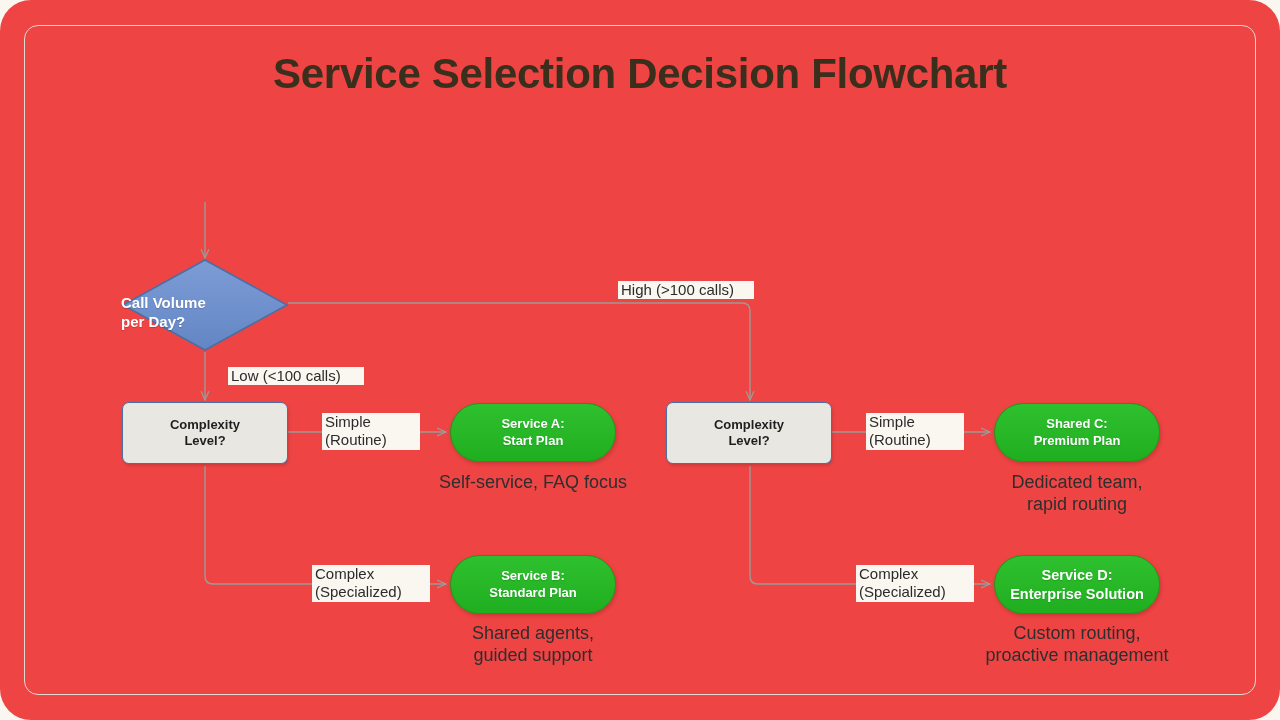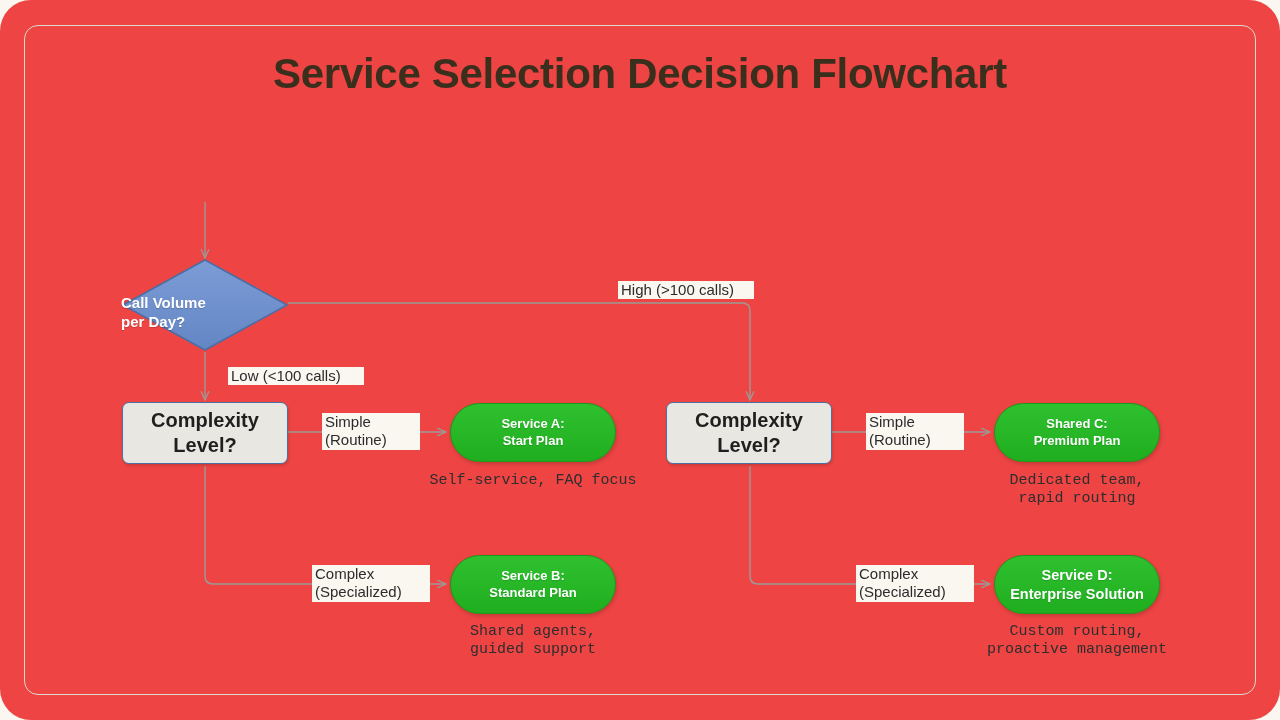--- a/index.html
+++ b/index.html
@@ -61,21 +61,21 @@
     color: #1f1f1f;
     font-size: 15px;
     font-weight: bold;
     box-shadow: 1px 2px 3px rgba(0,0,0,0.13);
   }
   .node-decision-box {
     background: #e9e7e2;
     border: 1.6px solid #4a6fa5;
     border-radius: 7px;
     color: #1f1f1f;
-    font-size: 20px;
+    font-size: 13px;
     font-weight: bold;
     box-shadow: 1px 2px 3px rgba(0,0,0,0.13);
   }
   .diamond-wrap {
     position: absolute;
   }
   .diamond-wrap svg { display: block; }
   .diamond-label {
     position: absolute;
     left: 0; top: 8px;
@@ -96,24 +96,23 @@
     border-radius: 32px;
     color: #ffffff;
     font-size: 13px;
     font-weight: bold;
     box-shadow: 1px 2px 4px rgba(0,0,0,0.18);
     text-shadow: 0 1px 1px rgba(0,0,0,0.15);
   }
   .caption {
     position: absolute;
     text-align: center;
-    font-size: 15px;
+    font-size: 18px;
     color: #2e2e2e;
     line-height: 1.22;
-    font-family: Liberation Mono, monospace;
   }
   .edge-label {
     position: absolute;
     font-size: 15px;
     color: #2b2b2b;
     line-height: 1.22;
     background: #faf7f0;
     padding: 0 3px;
   }
 </style>

